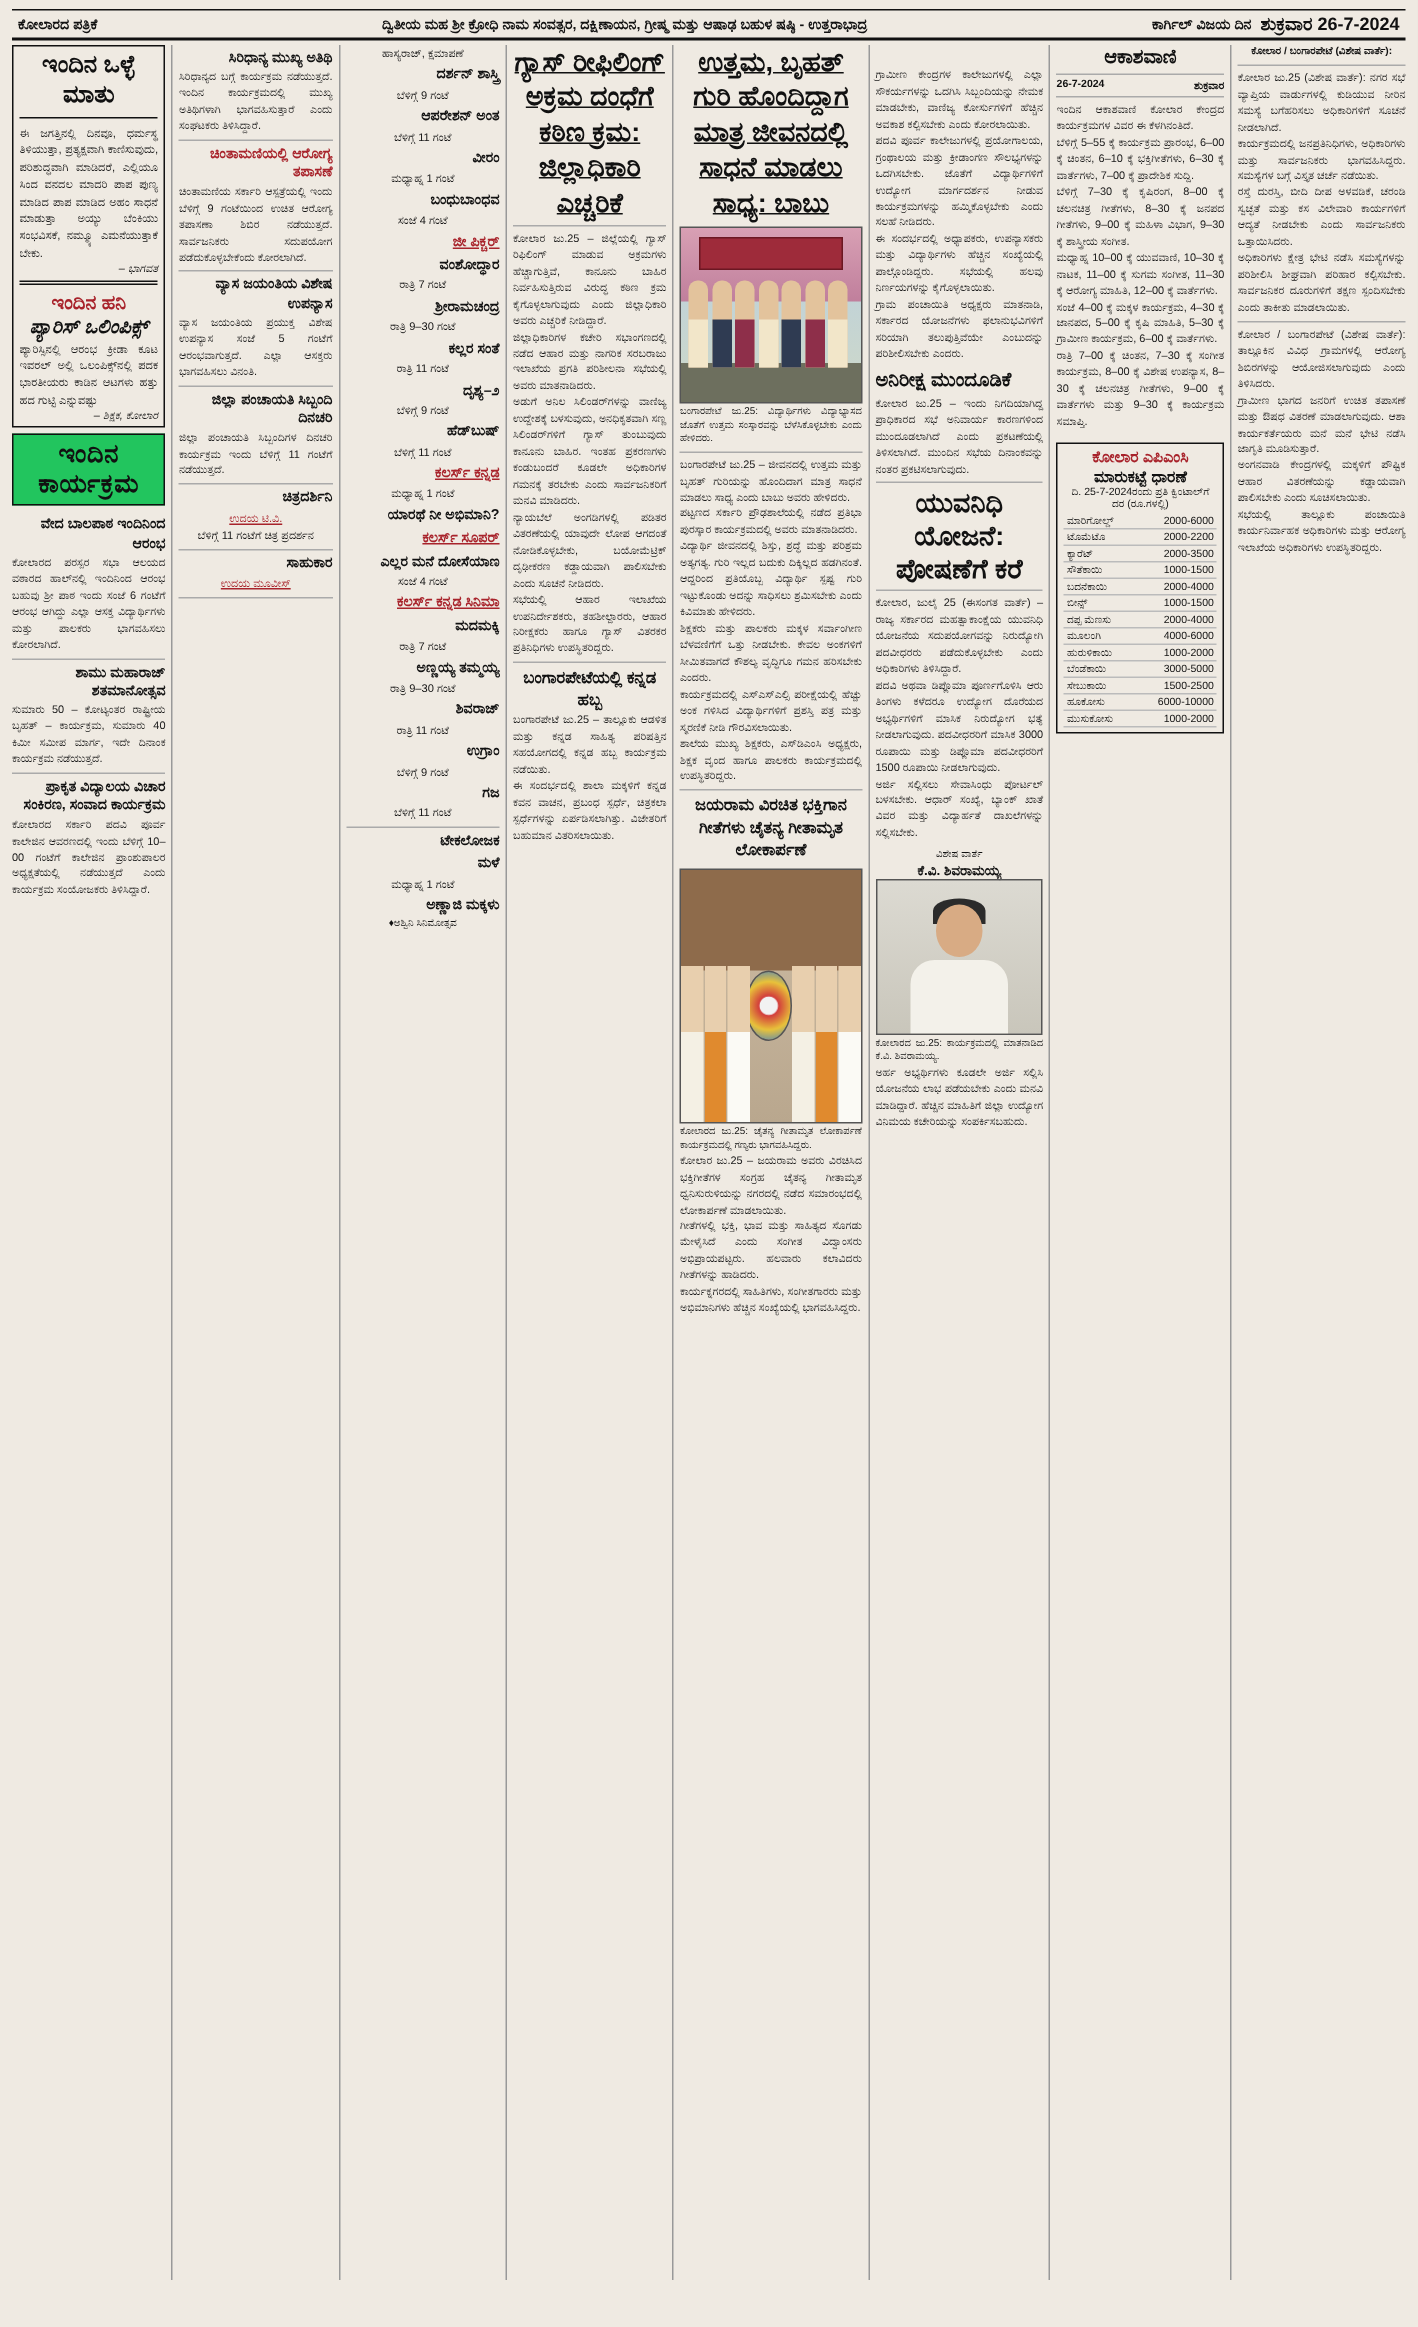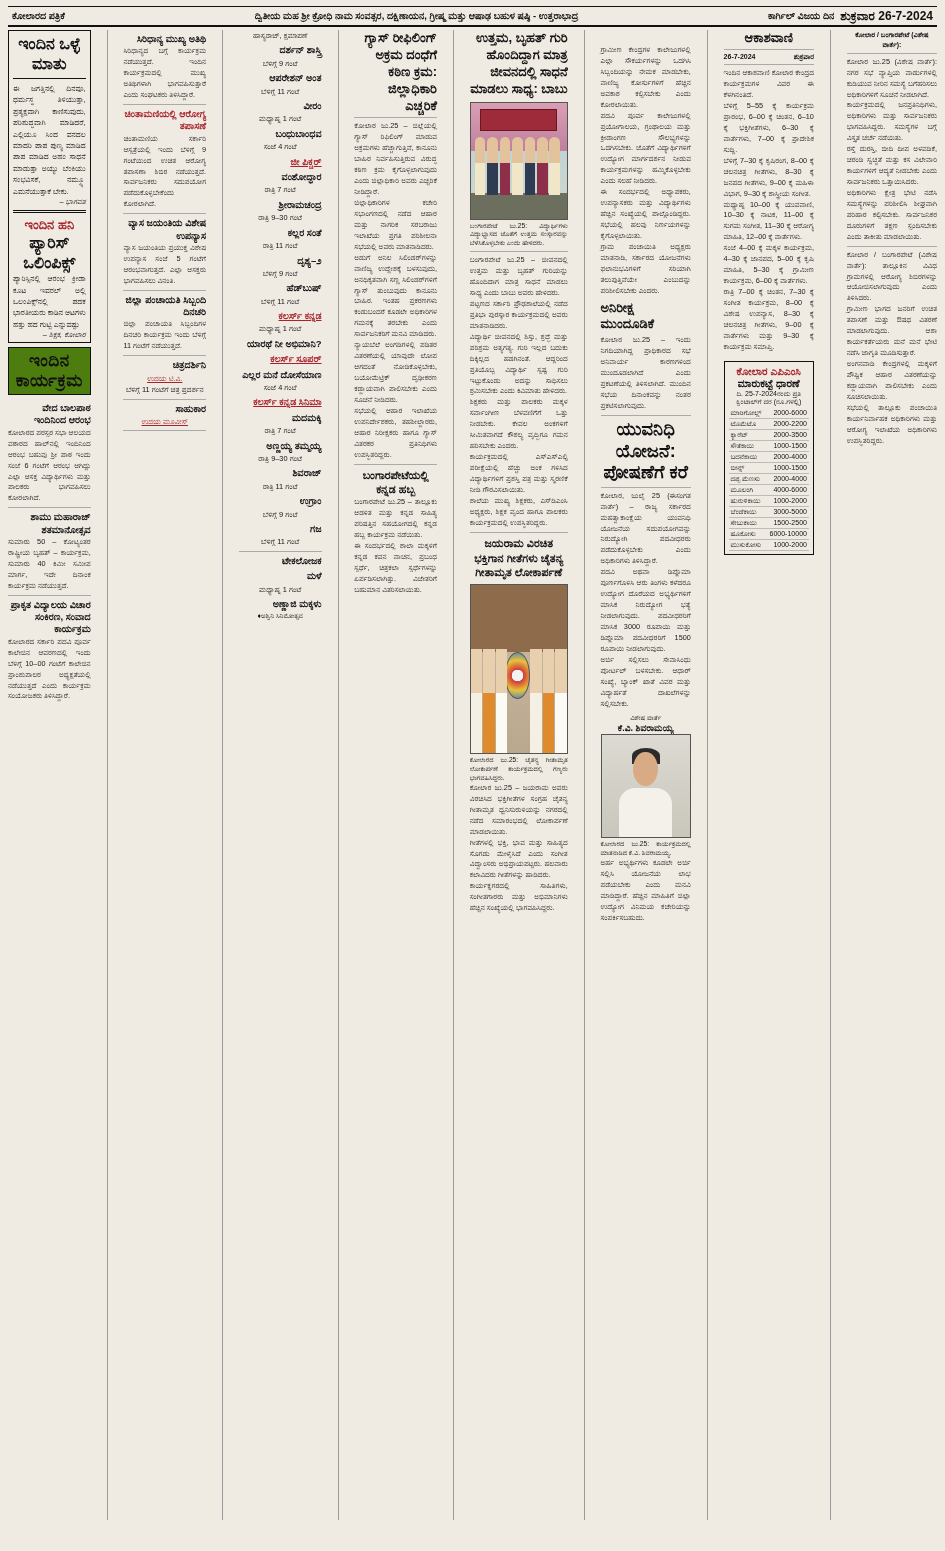--- a/index.html
+++ b/index.html
@@ -30,59 +30,59 @@
     gap: 6px;
   }
   .mh-left { white-space: nowrap; }
   .mh-center { flex: 1; text-align: center; white-space: nowrap; }
   .mh-right { white-space: nowrap; }
   .mh-date { white-space: nowrap; font-size: 12px; }
 
   
   .cols {
     display: flex;
-    gap: 12px;
+    gap: 0;
     margin-top: 3px;
     height: 1490px;
   }
   .vrule { width: 1px; background: #999; margin: 0 4px; }
 
   .c1 { width: 108px; }
   .c2 { width: 108px; }
   .c3 { width: 108px; }
   .c4 { width: 108px; }
   .c5 { width: 128px; }
   .c6 { width: 118px; margin-top: 15px; }
   .c7 { width: 118px; }
   .c8 { width: 118px; }
 
   .hl { font-weight: bold; text-align: center; line-height: 1.25; }
   .h1 { font-size: 16px; }
   .h2 { font-size: 13px; }
-  .h3 { font-size: 16px; }
+  .h3 { font-size: 13px; font-style: italic; }
 
   .body-text {
     font-size: 7.3px;
     line-height: 1.5;
     text-align: justify;
     color: #1a1a1a;
     word-break: break-word;
   }
   .body-text.k { font-size: 7.6px; }
   .sign { font-size: 7.3px; text-align: right; font-style: italic; }
 
   .boxrule { border-top: 1px solid #111; margin: 4px 0; }
   .thinrule { border-top: 1px solid #aaa; margin: 3px 0; }
   .dblrule { border-top: 3px double #111; margin: 4px 0; }
 
   .framed { border: 1px solid #111; padding: 3px 4px; }
 
   
   .yellow-banner {
-    background: #4d7c0f;
+    background: #22c55e;
     border: 1px solid #111;
     text-align: center;
     font-weight: bold;
     font-size: 17px;
     padding: 3px 0;
     letter-spacing: .5px;
   }
 
   
   .photo {
@@ -138,21 +138,21 @@
   .prog-item { text-align: center; }
 
   .small-head { font-weight:bold; font-size:13px; text-align:left; line-height:1.3; margin:3px 0 2px; }
 
   .bigtitle {
     font-weight: bold;
     font-size: 18px;
     text-align: center;
     line-height: 1.2;
   }
-  .midtitle { font-weight:bold; font-size:13px; text-align:right; line-height:1.3; }
+  .midtitle { font-weight:bold; font-size:18px; text-align:center; line-height:1.3;text-decoration:underline; }
   .subtitle { font-weight:bold; font-size:11px; text-align:center; line-height:1.35; }
   .center { text-align:center; }
   .tiny { font-size:6.8px; line-height:1.45; }
   .sp4 { height:4px; }
   .sp8 { height:8px; }
 </style>
 </head>
 <body>
 
 <div class="page">

